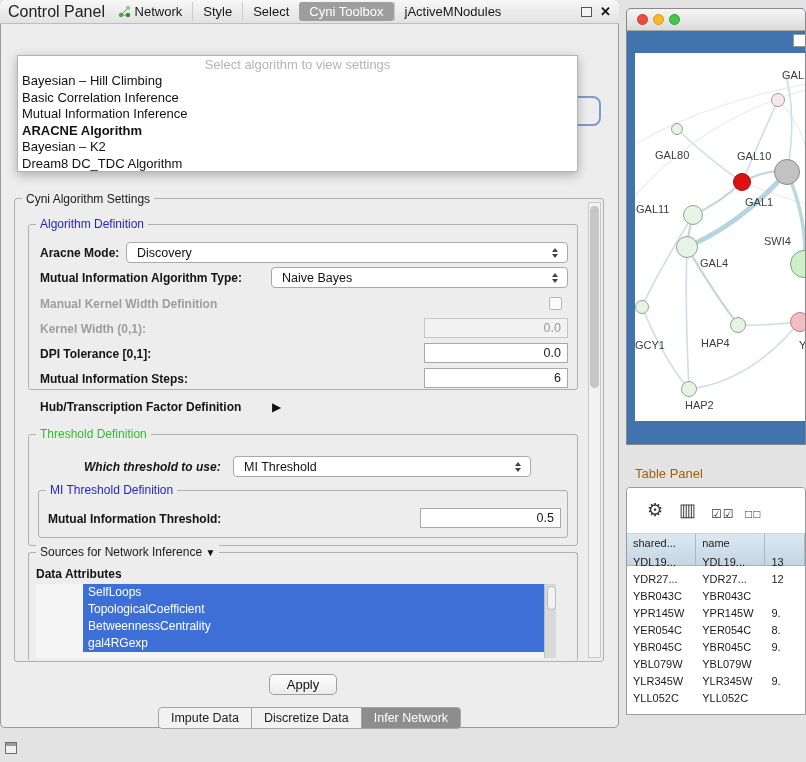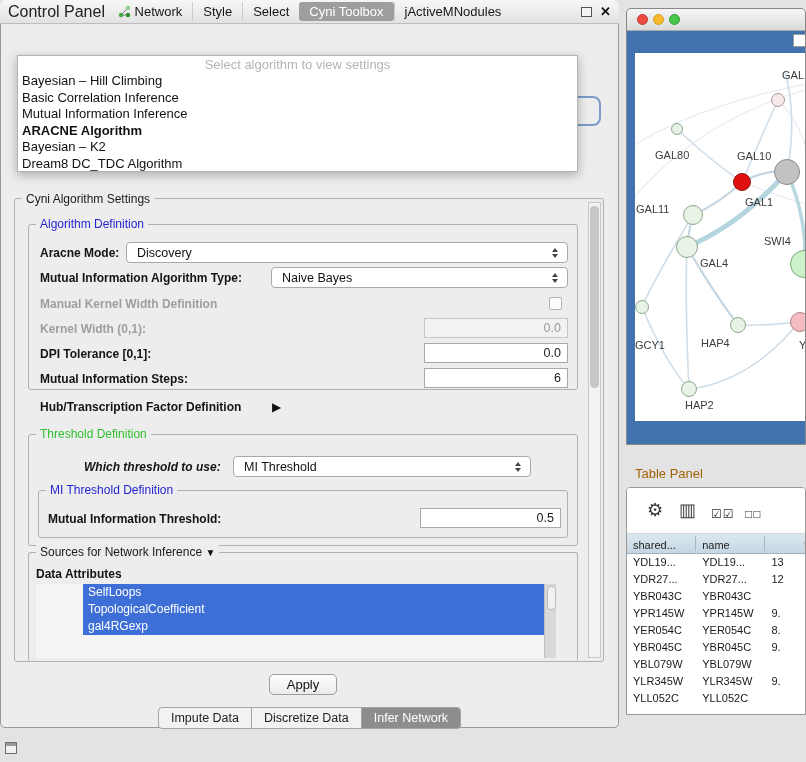--- a/index.html
+++ b/index.html
@@ -114,22 +114,22 @@
   .thick2 { stroke:#a8ced8; stroke-width:3.5; opacity:.8; }
 
   
   .tp-label { left:635px; top:466px; font-size:13px; color:#a16207; }
   .tablewin { left:626px; top:487px; width:180px; height:228px; background:#fff;
         border:1px solid #999; border-radius:4px 4px 0 0; overflow:hidden; }
   .tp-toolbar { position:absolute; left:0; top:0; width:100%; height:46px; background:#fff;
         border-bottom:1px solid #d5d5d5; }
   .tool-ico { position:absolute; top:12px; font-size:18px; color:#3a3a3a; line-height:20px; }
   .tool-ico.small { font-size:12px; top:16px; letter-spacing:1px; color:#333; }
-  .tp-header { position:absolute; left:0; top:46px; width:100%; height:20px; display:flex;
-        background:linear-gradient(#dbe8f1,#c5d6e3); border-bottom:1px solid #9fb2c0; font-size:11px;align-items:center; }
+  .tp-header { position:absolute; left:0; top:46px; width:100%; height:32px; display:flex;
+        background:linear-gradient(#dbe8f1,#c5d6e3); border-bottom:1px solid #9fb2c0; font-size:11px; }
   .th { padding:3px 0 0 6px; border-right:1px solid #a9bac7; overflow:hidden; white-space:nowrap; color:#222; }
   .tp-rows { position:absolute; left:0; top:66px; width:100%; }
   .tr { display:flex; height:17px; font-size:11px; }
   .td { padding:2px 0 0 6px; overflow:hidden; white-space:nowrap; }
   .c1 { width:70px; } .c2 { width:70px; } .c3 { width:40px; }
 
   .mini-ico { left:5px; top:742px; width:12px; height:12px; border:1px solid #6e6e6e;
         background:#f0f0f0; }
   .mini-ico::before { content:""; display:block; height:3px; background:#9a9a9a; }
 </style>
@@ -256,20 +256,21 @@
   <span>Sources for Network Inference</span>
   <span class="arrow-glyph">▼</span>
 </span>
 
 <span class="abs blabel" style="left:36px; top:567px;">Data Attributes</span>
 
 <div class="abs attr-list">
   <div class="attr-col">
     <div class="attr">SelfLoops</div>
     <div class="attr">TopologicalCoefficient</div>
+    <div class="attr">BetweennessCentrality</div>
     <div class="attr">gal4RGexp</div>
   </div>
   <div class="attr-sb">
     <div class="attr-sb-thumb"></div>
   </div>
 </div>
 
 <div class="abs apply-btn">
   <span>Apply</span>
 </div>

